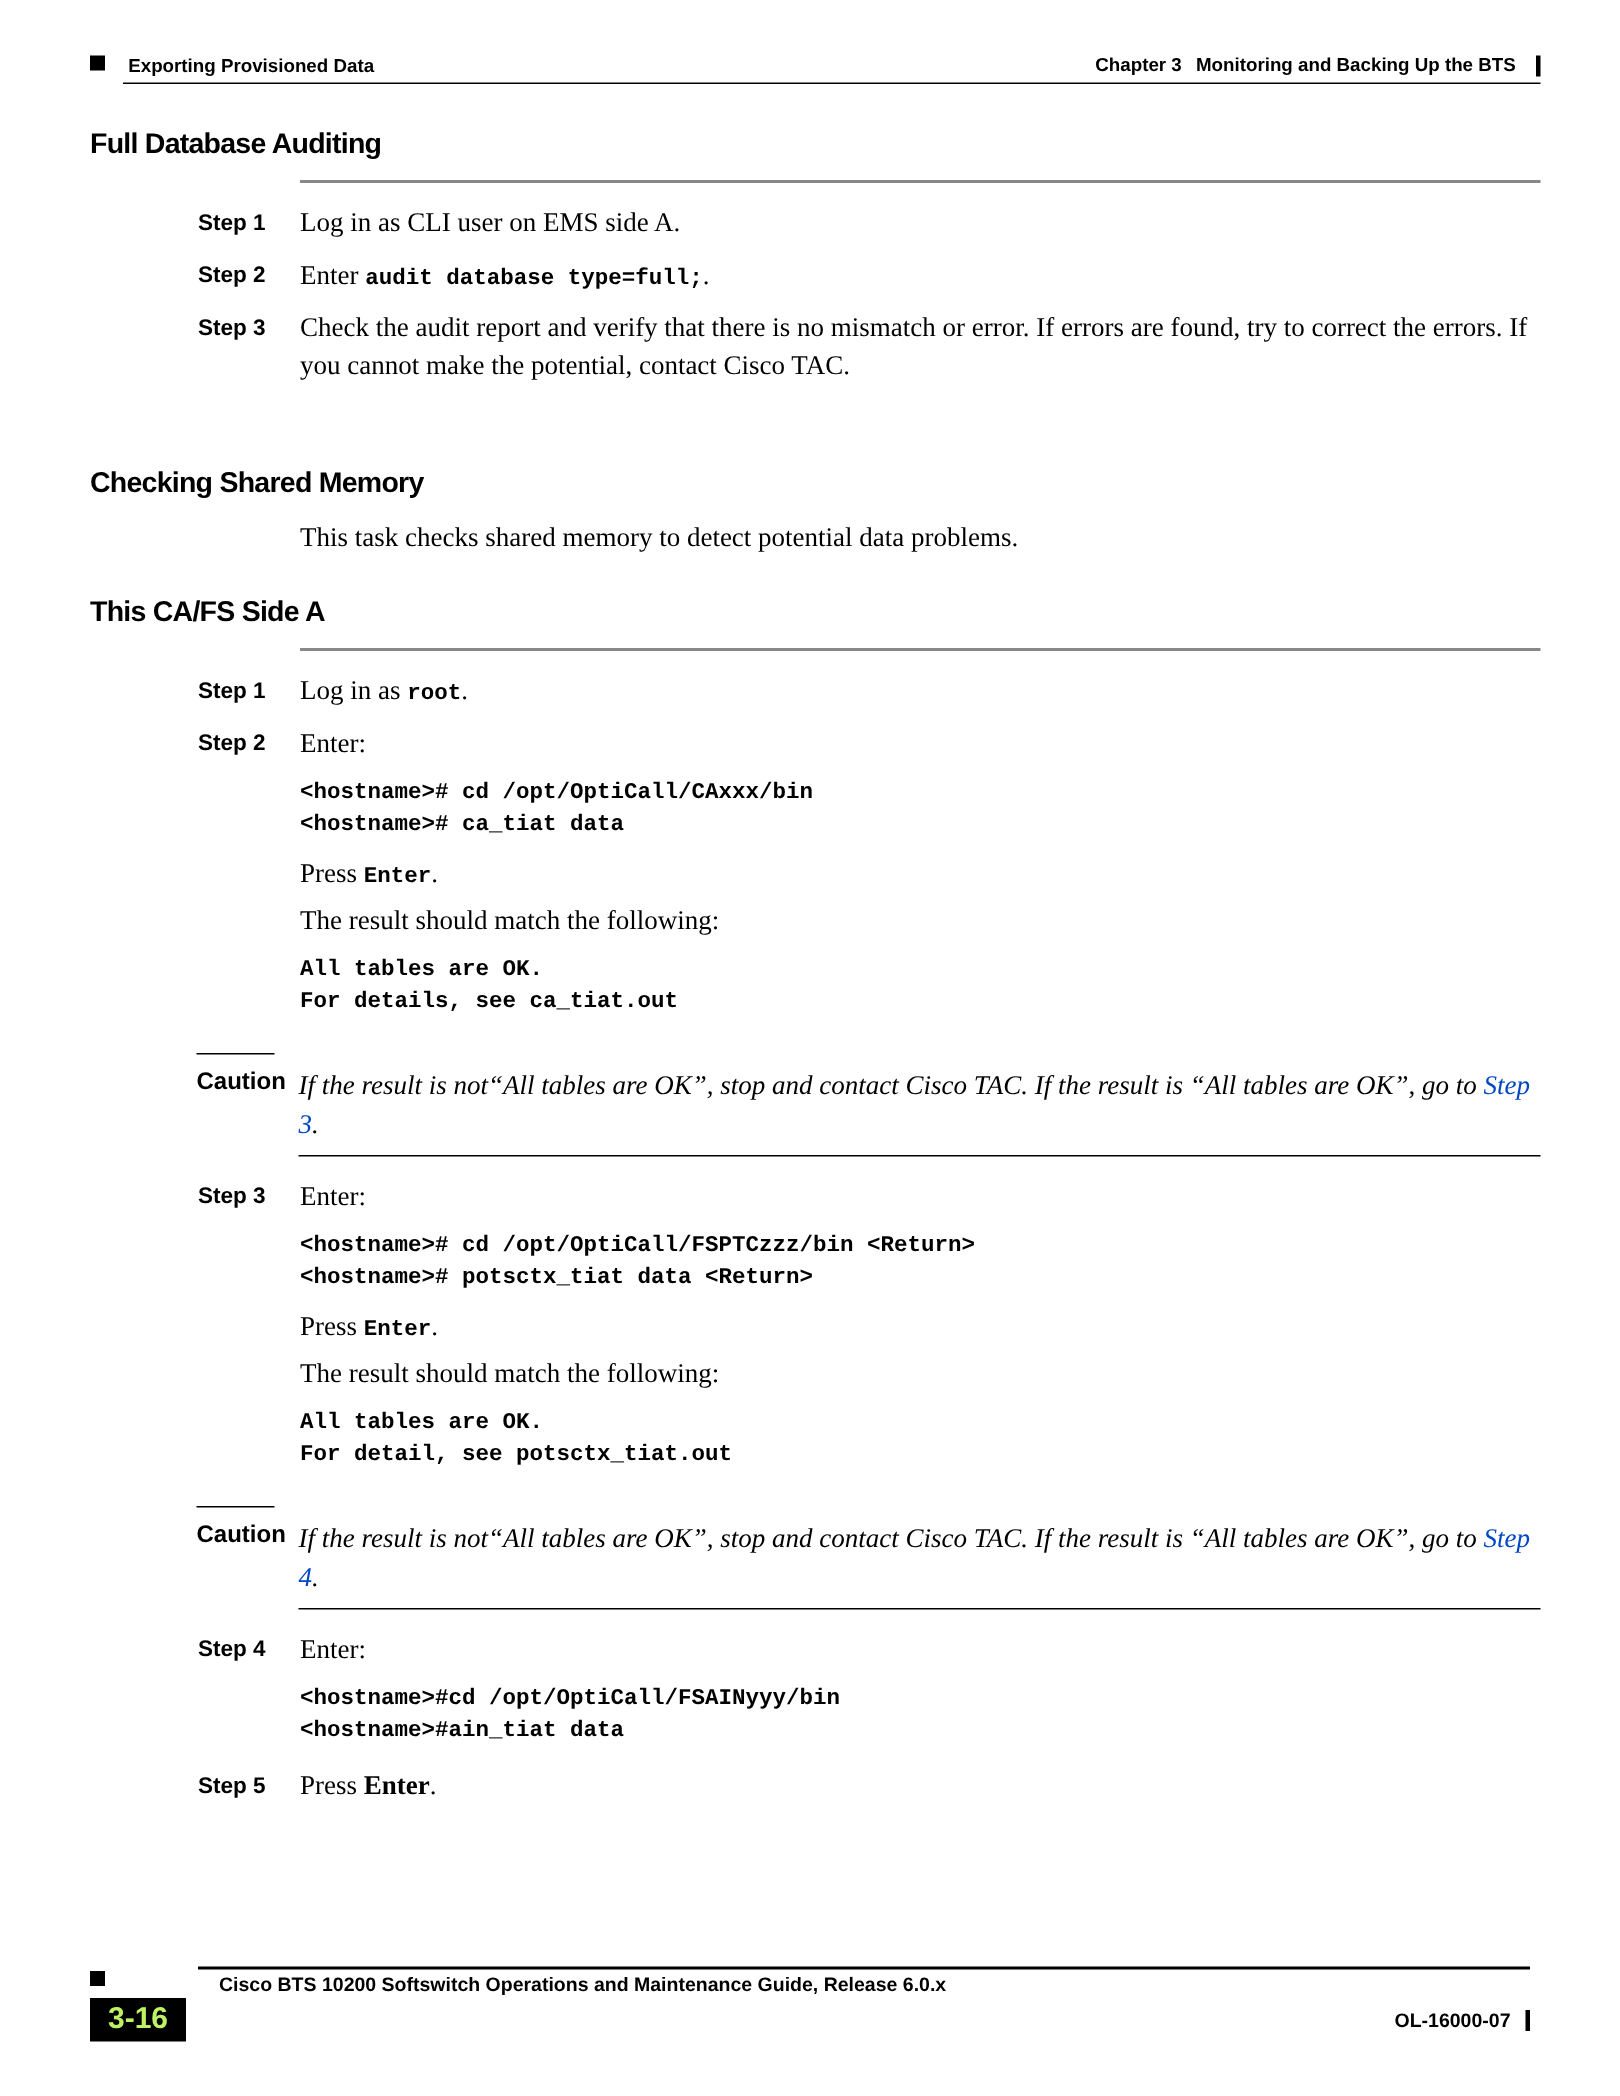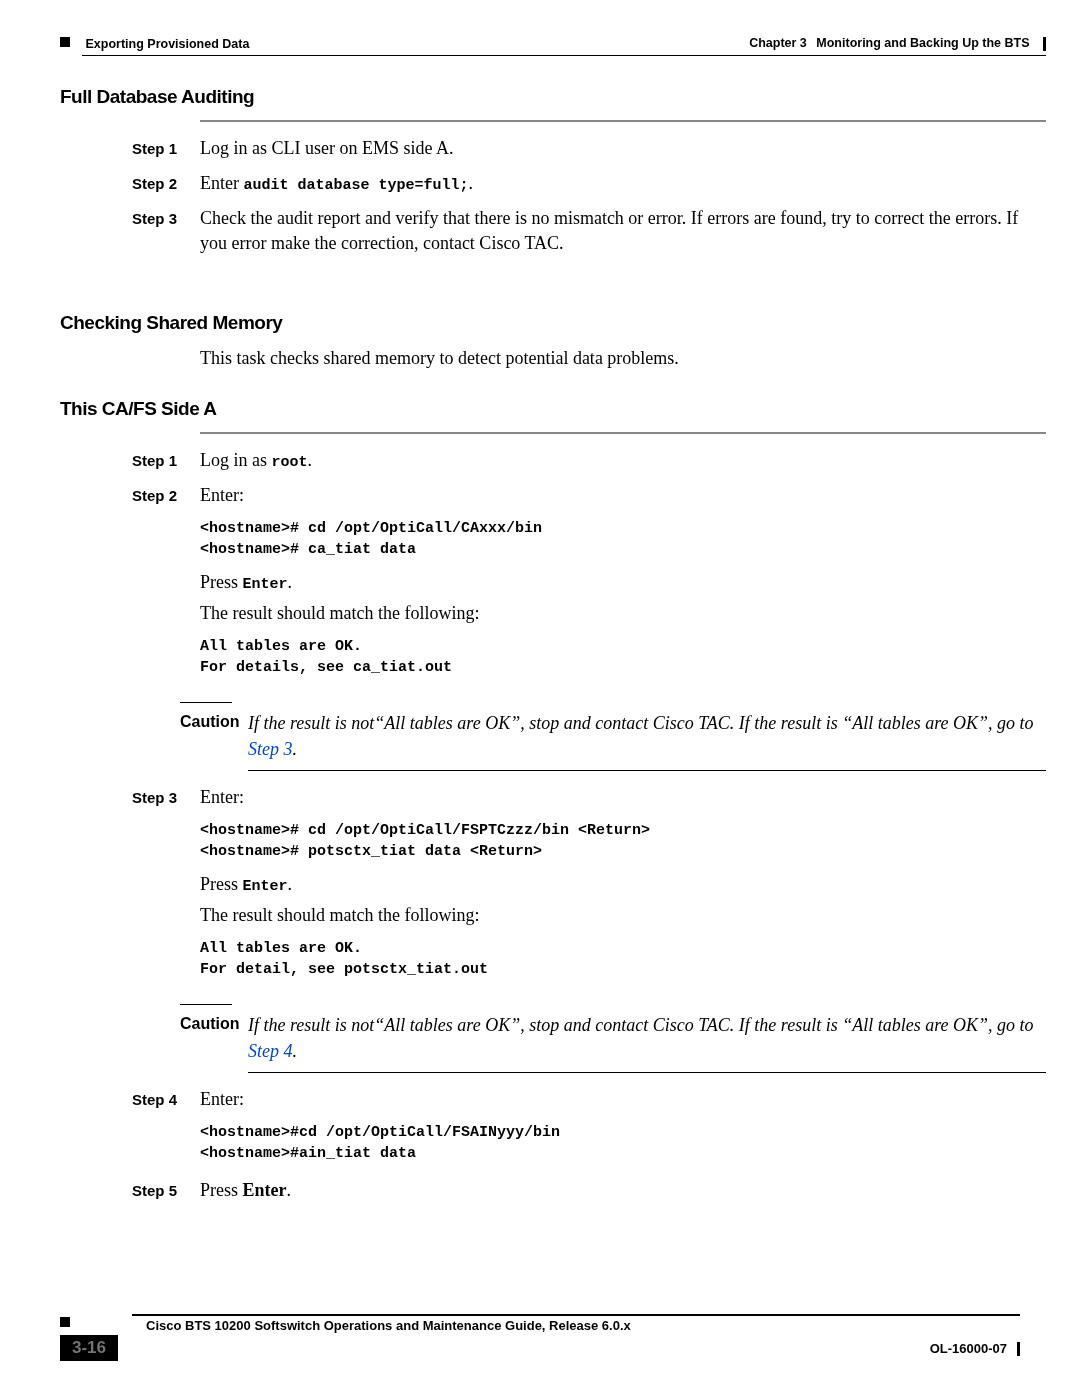--- a/index.html
+++ b/index.html
@@ -7,21 +7,21 @@
     padding: 0;
     background: #fff;
     font-family: "Times New Roman", Times, serif;
     color: #000;
     width: 1080px;
     height: 1397px;
     position: relative;
     box-sizing: border-box;
   }
   .page {
-    padding: 36px 34px 40px 60px;
+    padding: 36px 53px 40px 60px;
     box-sizing: border-box;
     height: 100%;
     position: relative;
   }
   .running-header {
     display: flex;
     justify-content: space-between;
     align-items: flex-end;
     font-family: Arial, Helvetica, sans-serif;
     font-size: 12.5px;
@@ -72,21 +72,21 @@
     line-height: 1.4;
   }
   .code-block {
     font-family: "Courier New", Courier, monospace;
     font-weight: bold;
     font-size: 15px;
     white-space: pre;
     margin: 10px 0 10px 0;
   }
   .caution-block {
-    margin: 14px 0 14px 120px;
+    margin: 14px 0 14px 71px;
   }
   .caution-top-rule {
     border-top: 1.5px solid #000;
     width: 52px;
     margin-bottom: 8px;
   }
   .caution-row {
     display: flex;
     font-size: 18px;
     line-height: 1.4;
@@ -128,24 +128,24 @@
     margin-left: 72px;
   }
   .footer-bottom {
     display: flex;
     justify-content: space-between;
     align-items: center;
     margin-top: 2px;
   }
   .page-num-box {
     background: #000;
-    color: #737373;
-    font-family: Arial, Helvetica, sans-serif;
-    font-weight: bold;
-    font-size: 17px;
+    color: #bef264;
+    font-family: Arial, Helvetica, sans-serif;
+    font-weight: bold;
+    font-size: 20px;
     padding: 3px 12px;
     display: inline-block;
   }
   .footer-ol {
     font-family: Arial, Helvetica, sans-serif;
     font-weight: bold;
     font-size: 13px;
   }
   .footer-right-tick {
     display: inline-block;
@@ -195,21 +195,21 @@
     <div class="step-body">
       <p>
         <span>Enter </span><span class="mono">audit database type=full;</span><span>.</span>
       </p>
     </div>
   </div>
 
   <div class="step-row">
     <div class="step-label">Step 3</div>
     <div class="step-body">
-      <p>Check the audit report and verify that there is no mismatch or error. If errors are found, try to correct the errors. If you error make the correction, contact Cisco TAC.</p>
+      <p>Check the audit report and verify that there is no mismatch or error. If errors are found, try to correct the errors. If you cannot make the potential, contact Cisco TAC.</p>
     </div>
   </div>
 
   <div class="section-head" style="margin-top:50px;">Checking Shared Memory</div>
   <p class="plain-para">This task checks shared memory to detect potential data problems.</p>
 
   <div class="section-head" style="margin-top:26px;">This CA/FS Side A</div>
   <div class="section-rule"></div>
 
   <div class="step-row">

